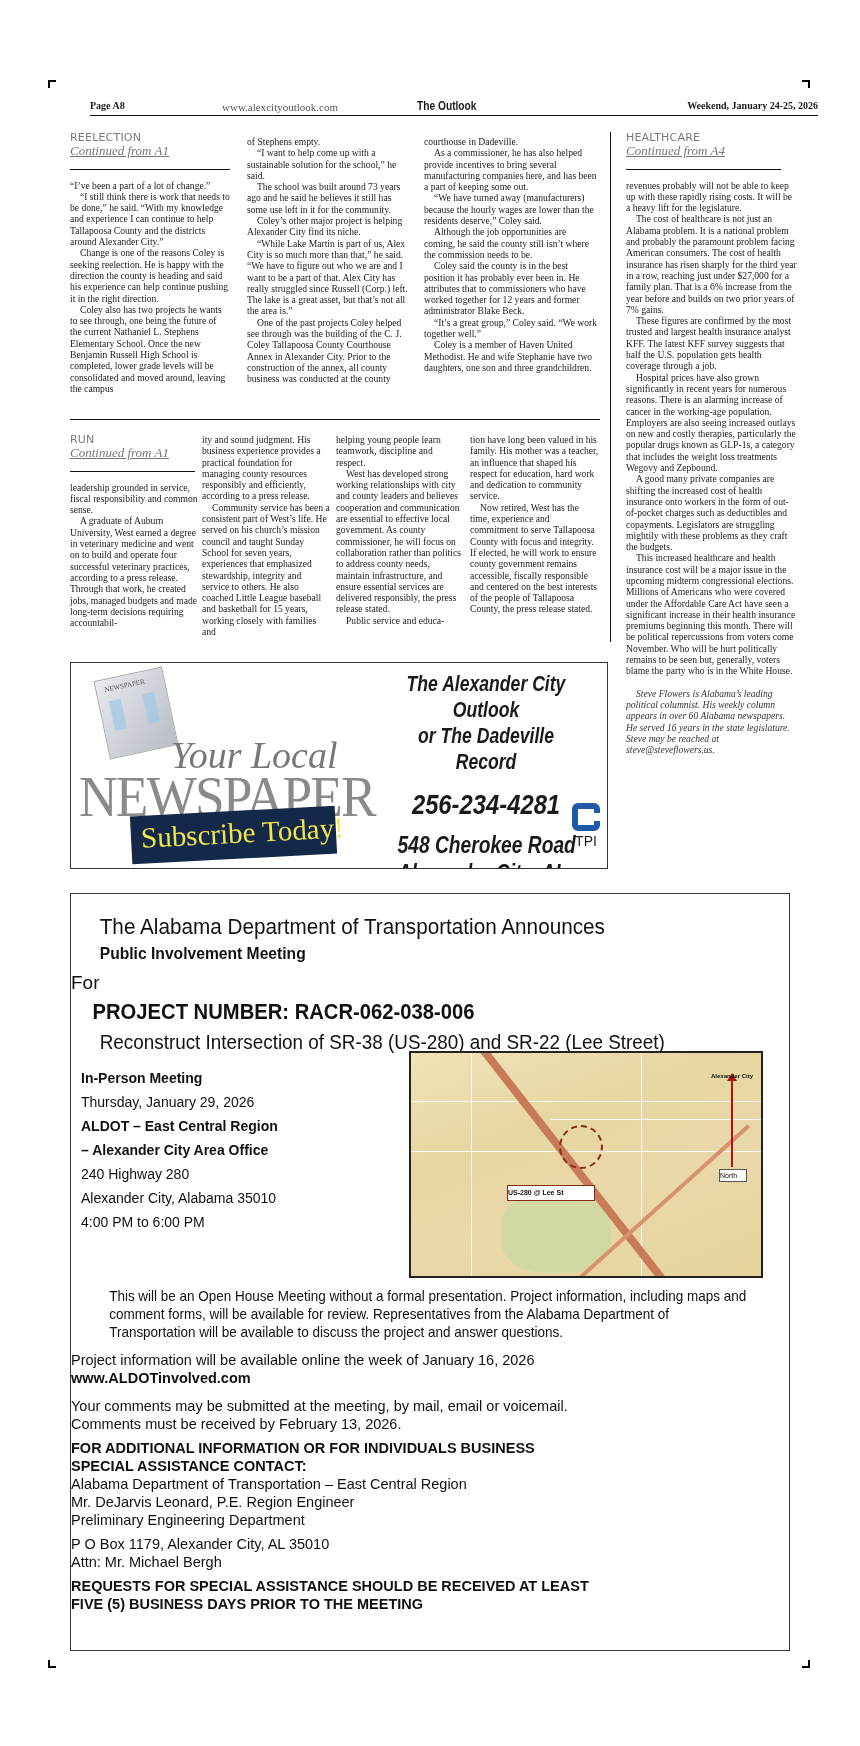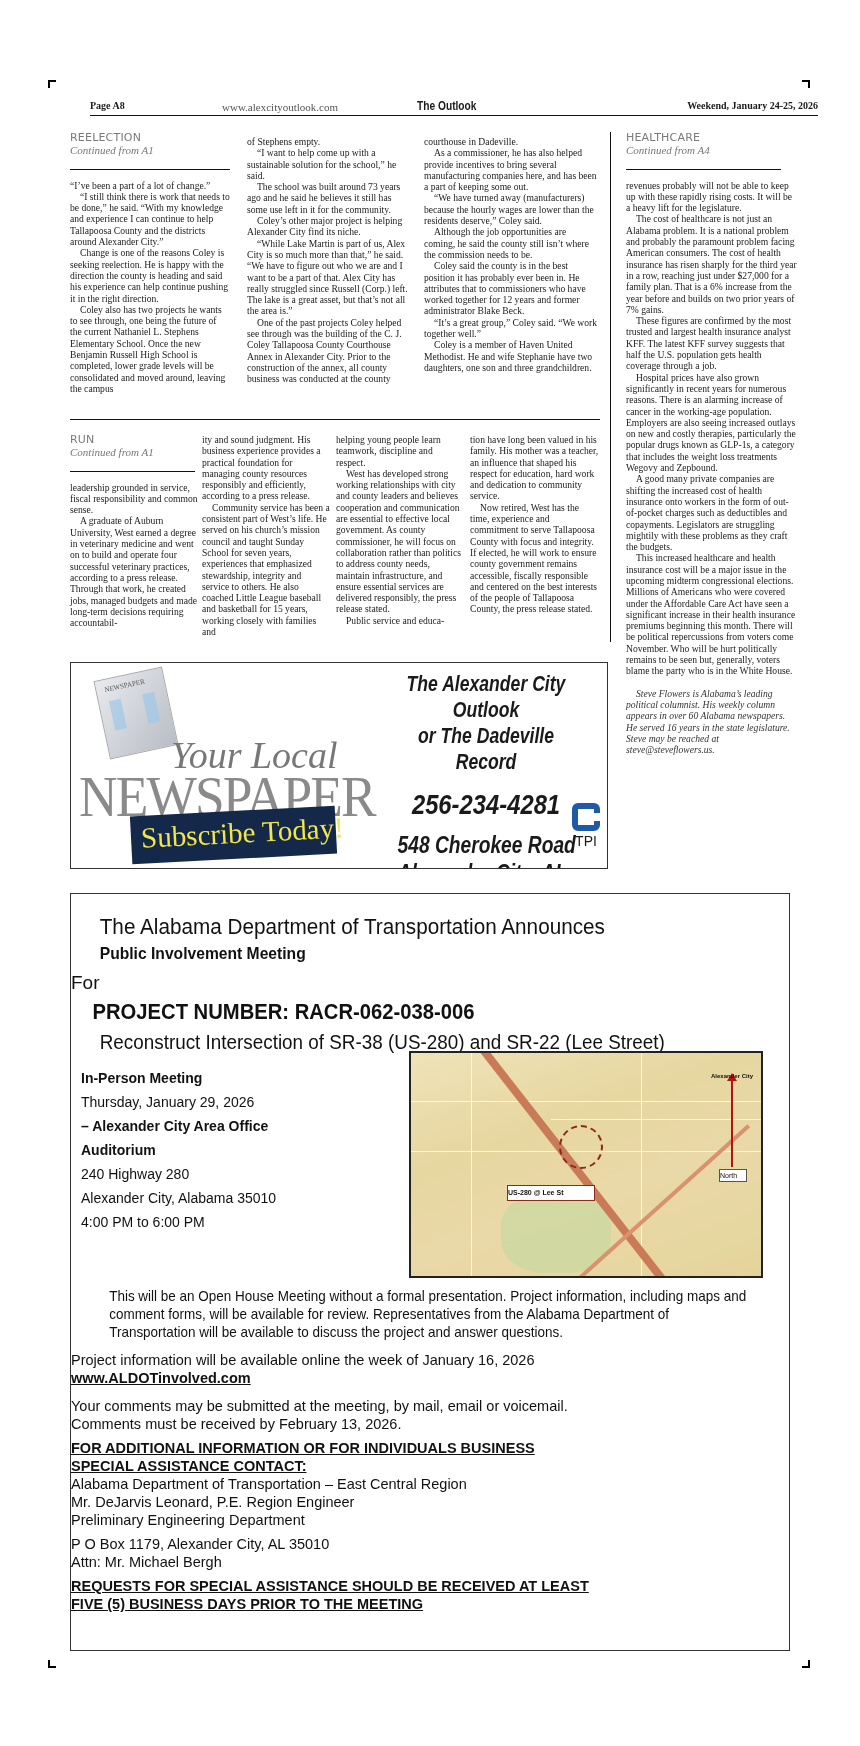--- a/index.html
+++ b/index.html
@@ -15,21 +15,21 @@
   .masthead { position: absolute; left: 70px; top: 100px; width: 728px; height: 16px; border-bottom: 1.5px solid #111; font-size: 10px; margin-left: 20px; }
   .masthead .page { position: absolute; left: 0; top: 0; font-weight: bold; }
   .masthead .url { position: absolute; left: 132px; top: 1px; color: #555; font-size: 11px; }
   .masthead .title { position: absolute; left: 327px; top: -1px; font-family: "Liberation Sans", sans-serif; font-weight: bold; font-size: 12px; transform: scaleX(0.85); transform-origin: left; }
   .masthead .date { position: absolute; right: 0; top: 0; font-weight: bold; }
 
   .col { position: absolute; font-size: 9.6px; line-height: 11.3px; text-align: left; }
   .col p { text-indent: 10px; }
   .col p.noindent { text-indent: 0; }
   .sechead { font-family: "DejaVu Sans", sans-serif; color: #7a7a7a; font-size: 11px; letter-spacing: 0.2px; }
-  .cont { font-style: italic; color: #777; font-size: 11px; margin-top: 2px; }
+  .cont { font-style: italic; color: #777; font-size: 13px; margin-top: 2px; text-decoration: underline; }
   .hrule { border-bottom: 1px solid #111; margin-top: 12px; margin-bottom: 10px; width: 160px; }
 
   .vrule { position: absolute; left: 610px; top: 132px; width: 1px; height: 510px; background: #111; }
   .hrule-wide { position: absolute; left: 70px; top: 419px; width: 530px; height: 1px; background: #111; }
 
   .ad { position: absolute; left: 70px; top: 662px; width: 538px; height: 207px; border: 1px solid #333; overflow: hidden; background: #fff; }
   .ad .paper { position: absolute; left: 30px; top: 10px; width: 70px; height: 80px; background: linear-gradient(135deg,#e8eaee,#b8bcc4); transform: rotate(-12deg); border: 1px solid #aaa; }
   .ad .paper span { position: absolute; left: 8px; top: 6px; font-size: 7px; color: #555; }
   .ad .paper i { position: absolute; top: 22px; width: 12px; height: 30px; background: #9fc8e8; opacity: 0.7; }
   .ad .yourlocal { position: absolute; left: 100px; top: 70px; font-family: "Liberation Serif", serif; font-style: italic; font-size: 38px; color: #777; }
@@ -61,21 +61,21 @@
   .map .label { position: absolute; left: 96px; top: 132px; width: 88px; height: 16px; background: #fff; border: 1px solid #8a2a1a; font-size: 7px; font-weight: bold; line-height: 14px; }
   .map .north { position: absolute; left: 308px; top: 116px; width: 28px; height: 13px; background: #fff; border: 1px solid #555; font-size: 7px; line-height: 11px; }
   .map .arrow { position: absolute; left: 320px; top: 26px; width: 2px; height: 88px; background: #b01414; }
   .map .arrow:before { content: ""; position: absolute; left: -4px; top: -6px; border-left: 5px solid transparent; border-right: 5px solid transparent; border-bottom: 8px solid #b01414; }
   .map .city { position: absolute; left: 300px; top: 20px; font-size: 6px; font-weight: bold; line-height: 7px; }
   .map .street { position: absolute; height: 1px; background: #fff; opacity: 0.8; }
 
   .n-body { position: absolute; left: 0; top: 393px; width: 100%; font-size: 14.5px; line-height: 18px; }
   .n-body .para { transform: scaleX(0.93); }
   .n-body .gap { height: 10px; }
-  .n-body .b { font-weight: bold; text-decoration: underline; }
+  .n-body .b { font-weight: bold; }
 </style>
 </head>
 <body>
 
 <div class="crop tl"></div>
 <div class="crop tr"></div>
 <div class="crop bl"></div>
 <div class="crop br"></div>
 
 <header class="masthead">
@@ -180,22 +180,22 @@
 <section class="notice">
   <div class="n-title">The Alabama Department of Transportation Announces</div>
   <div class="n-sub">Public Involvement Meeting</div>
   <div class="n-for">For</div>
   <div class="n-proj">PROJECT NUMBER: RACR-062-038-006</div>
   <div class="n-recon">Reconstruct Intersection of SR-38 (US-280) and SR-22 (Lee Street)</div>
 
   <div class="n-meet">
     <div class="b">In-Person Meeting</div>
     <div>Thursday, January 29, 2026</div>
+    <div class="b">ALDOT – East Central Region</div>
     <div class="b">– Alexander City Area Office</div>
-    <div class="b">Auditorium</div>
     <div>240 Highway 280</div>
     <div>Alexander City, Alabama 35010</div>
     <div>4:00 PM to 6:00 PM</div>
   </div>
 
   <div class="map">
     <div class="street" style="left:0; top:48px; width:354px;"></div>
     <div class="street" style="left:0; top:98px; width:354px;"></div>
     <div class="street" style="left:140px; top:66px; width:214px;"></div>
     <div class="street" style="left:60px; top:0; width:1px; height:227px;"></div>

